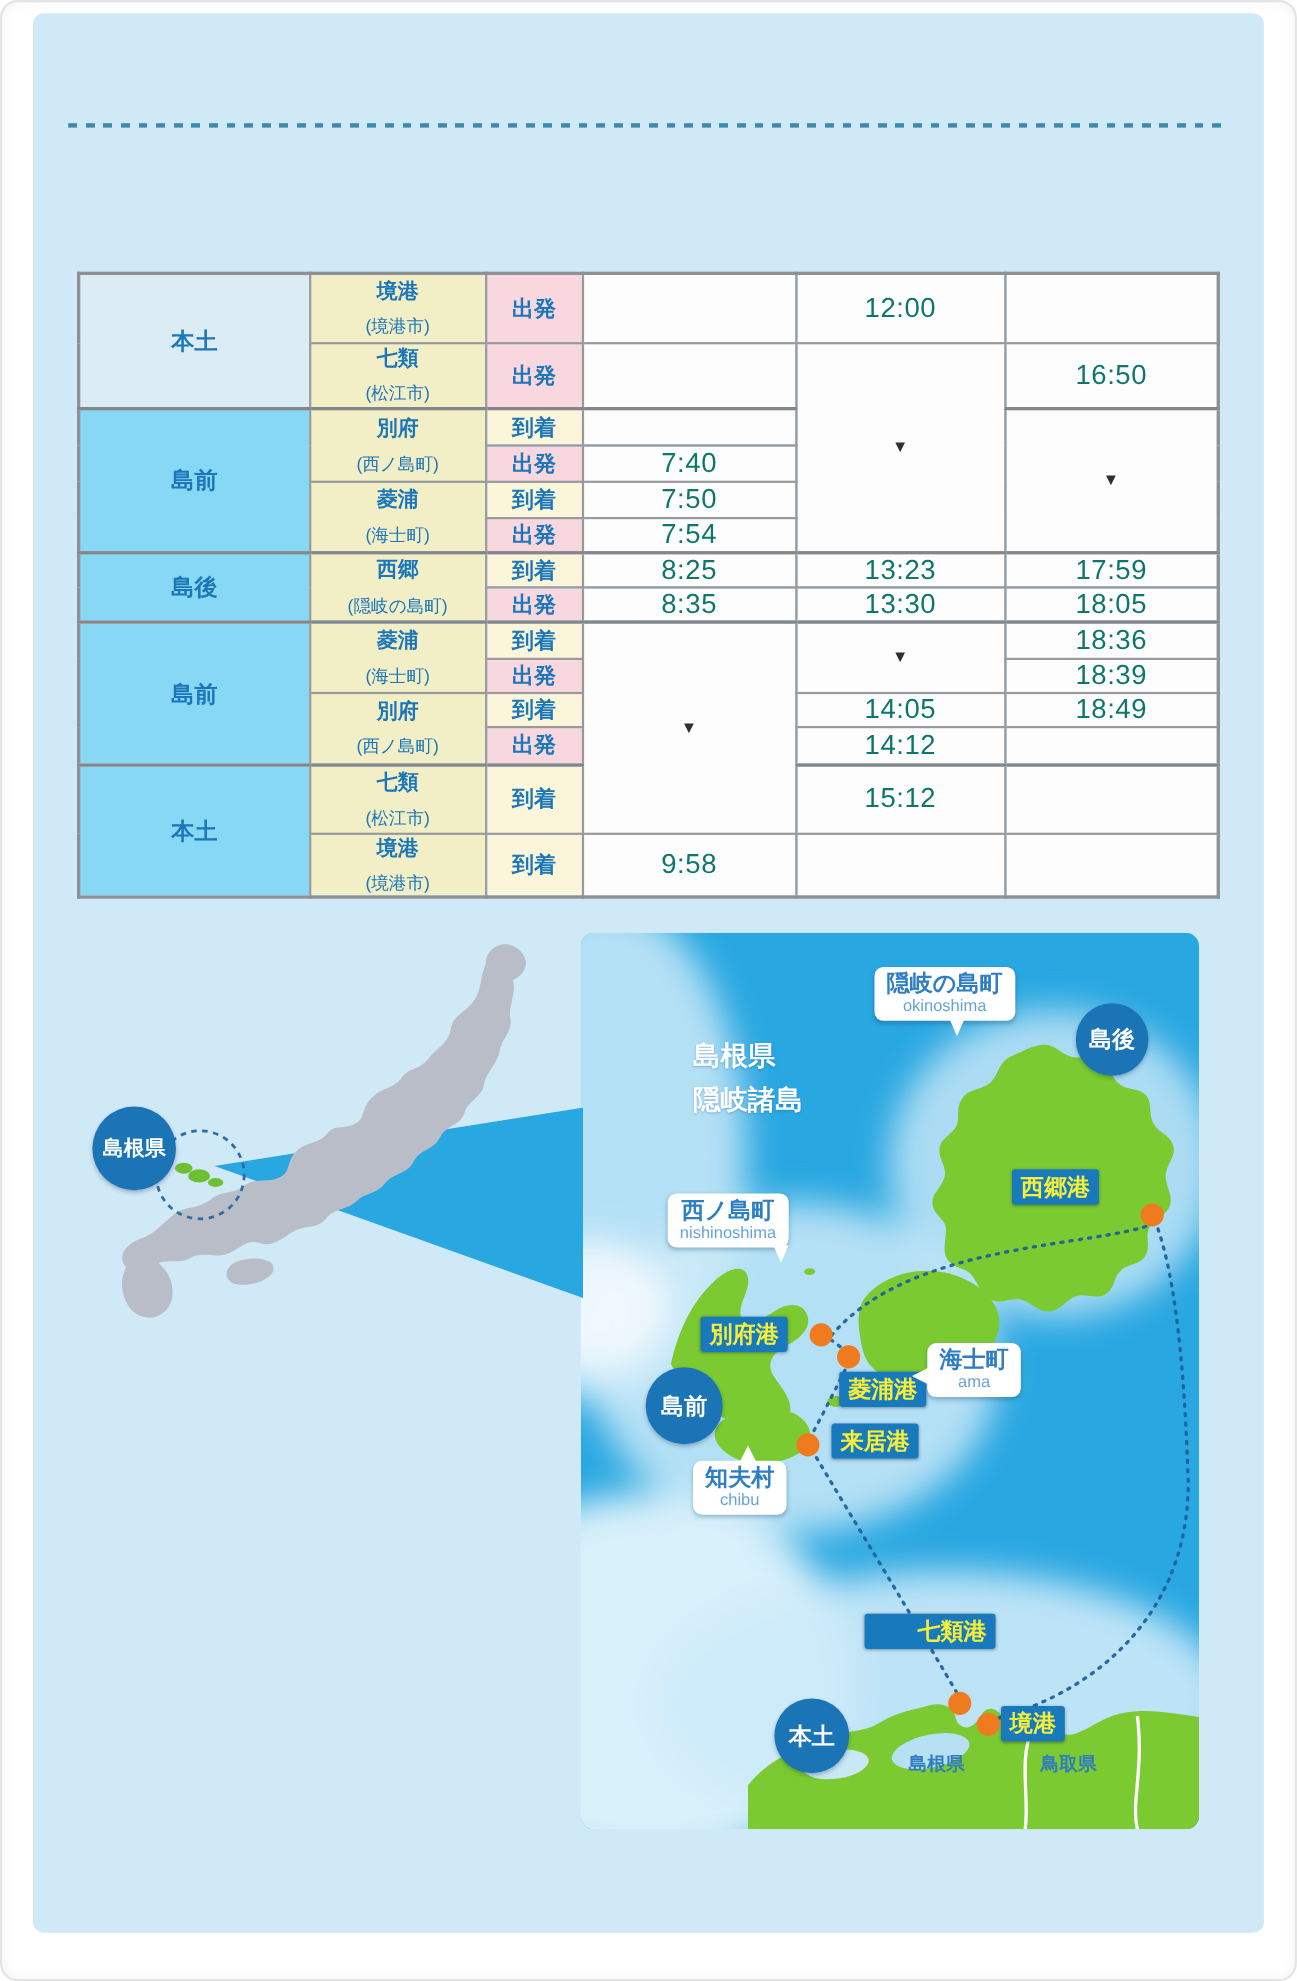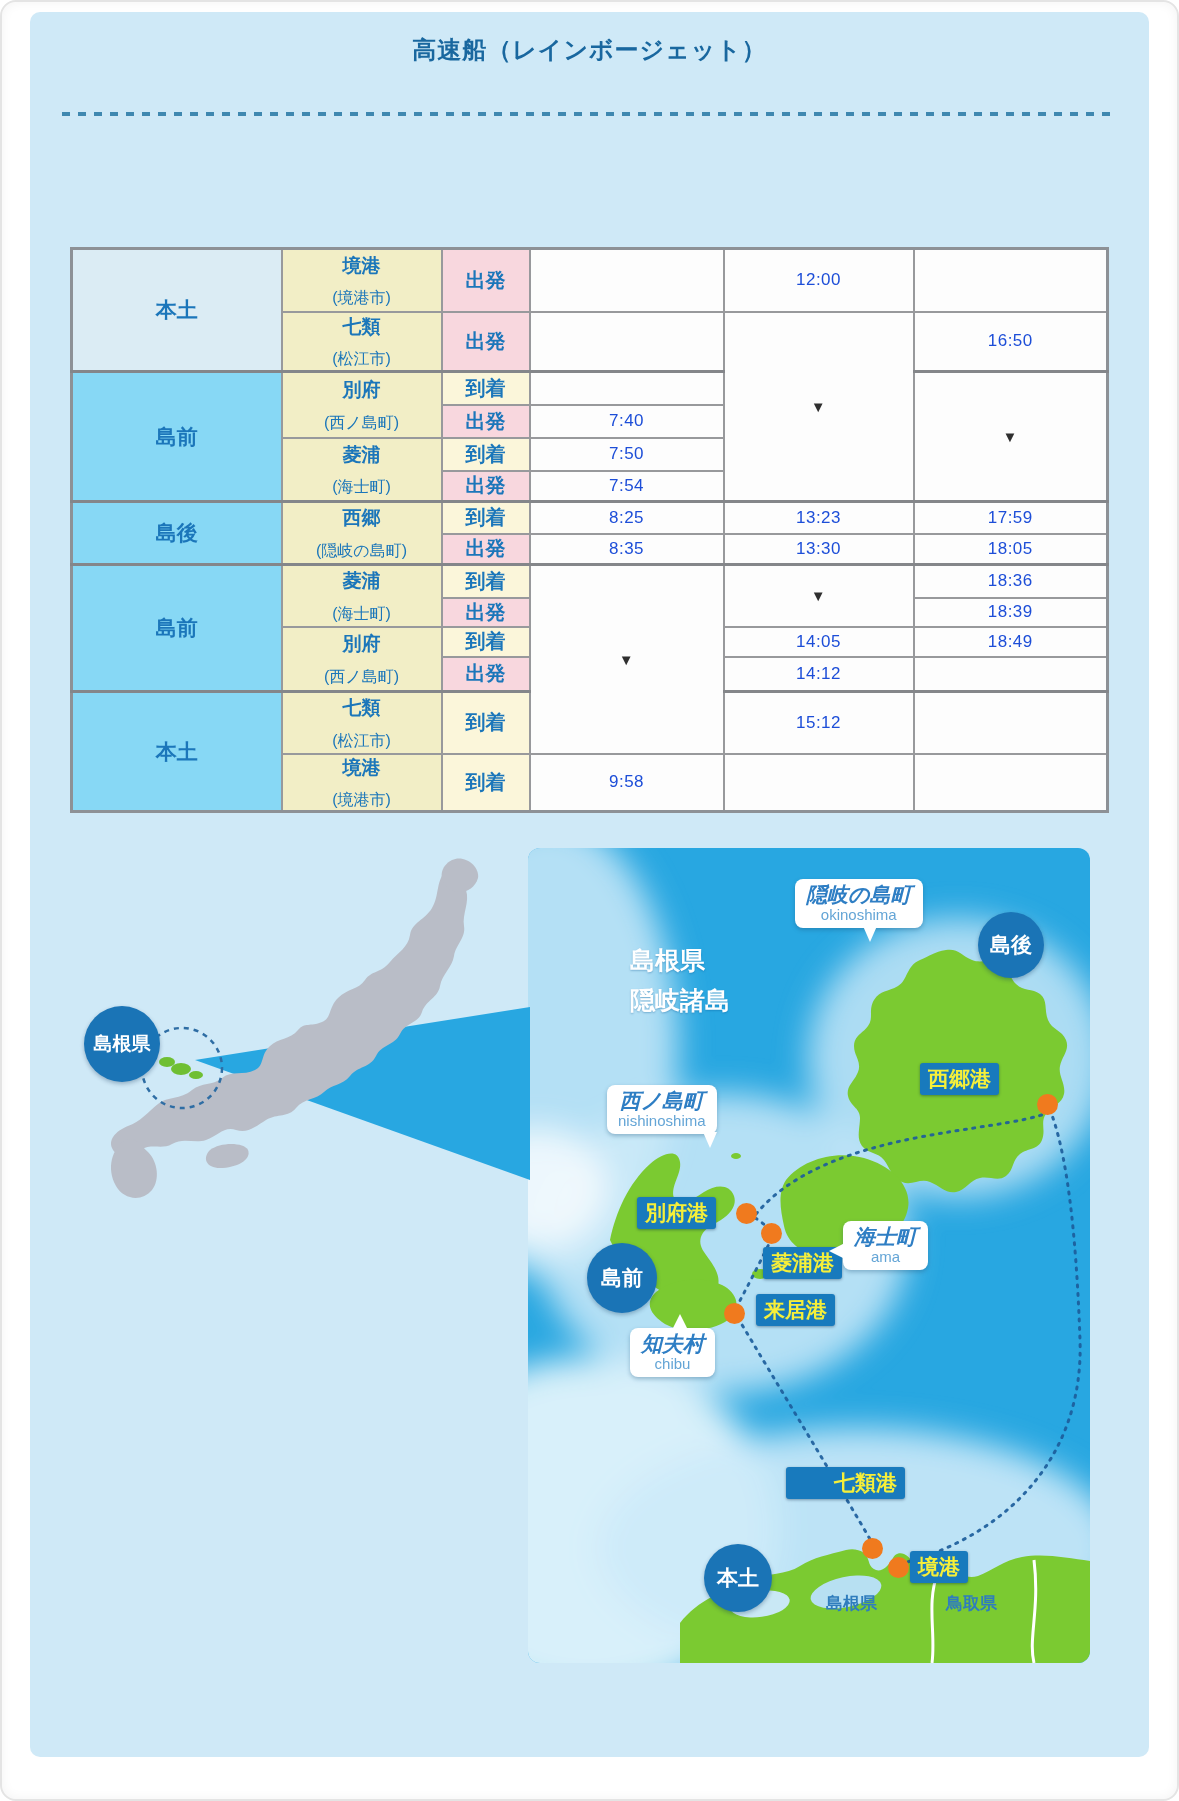--- a/index.html
+++ b/index.html
@@ -24,51 +24,50 @@
   #tt td{border:2px solid #98999c;padding:0;text-align:center;vertical-align:middle;overflow:hidden;}
   #tt td.gt{border-top-width:3px;border-top-color:#84868a;}
   .reg{background:#87d8f5;color:#1b76ba;font-weight:bold;font-size:21px;}
   .reg-light{background:#dbecf4;}
   .port{background:#f2eec6;color:#1b76ba;}
   .pname{font-size:19px;font-weight:bold;line-height:1.1;margin-top:2px;}
   .pcity{font-size:16px;line-height:1.1;margin-top:13px;}
   .lab{color:#1b76ba;font-weight:bold;font-size:20px;}
   .dep{background:#f8d7de;}
   .arr{background:#fbf6da;}
-  .time{background:#fdfdfd;color:#1d4ed8;font-size:17px;letter-spacing:.5px;}
+  .time{background:#fdfdfd;color:#0f766e;font-size:25px;letter-spacing:.5px;}
   .pass{font-size:15px;color:#2f2f2f;}
   
   #mapwrap{position:absolute;left:528px;top:848px;width:562px;height:815px;
            border-radius:12px;overflow:hidden;}
   #inset{position:absolute;left:60px;top:850px;width:470px;height:440px;}
   .sea-label{position:absolute;left:630px;top:940px;color:#fff;font-weight:bold;
              font-size:25px;line-height:40px;text-shadow:0 1px 2px rgba(0,80,140,.35);}
   .bubble{position:absolute;background:#fff;border-radius:8px;padding:4px 11px;
           text-align:center;box-shadow:0 2px 4px rgba(30,80,120,.35);z-index:6;}
-  .bubble .jp{color:#2e7ec4;font-weight:bold;font-size:21px;line-height:1.15;white-space:nowrap;font-style:italic;}
+  .bubble .jp{color:#2e7ec4;font-weight:bold;font-size:21px;line-height:1.15;white-space:nowrap;}
   .bubble .en{color:#64a5d6;font-size:15px;line-height:1.1;white-space:nowrap;}
   .tail{position:absolute;width:0;height:0;border:solid transparent;}
   .tail.down{border-width:16px 7px 0 7px;border-top-color:#fff;bottom:-14px;}
   .tail.up{border-width:0 8px 16px 8px;border-bottom-color:#fff;top:-14px;}
   .tail.left{border-width:8px 16px 8px 0;border-right-color:#fff;left:-14px;}
   .area-badge{position:absolute;border-radius:50%;background:#1a74b6;color:#fff;
               font-weight:bold;display:flex;align-items:center;justify-content:center;
               box-shadow:0 2px 4px rgba(0,40,80,.3);z-index:5;}
   .port-label{position:absolute;background:#187abd;color:#f6ef39;font-weight:bold;
               font-size:21px;padding:2px 8px;border-radius:3px;white-space:nowrap;
               box-shadow:0 1px 3px rgba(0,30,60,.4);z-index:5;}
   .dot{position:absolute;width:21px;height:21px;border-radius:50%;background:#f07a1e;z-index:7;}
   .pref-label{position:absolute;color:#2f7dbd;font-weight:bold;font-size:17px;z-index:4;white-space:nowrap;}
 </style>
 </head>
 <body>
 
 <div id="page">
   <div id="card"></div>
-  <div id="title">高速船（レインボージェット）</div>
   <div id="dashes"></div>
 
 
   <table id="tt">
     <colgroup>
       <col style="width:210px">
         <col style="width:160px">
         <col style="width:88px">
       <col style="width:194px">
         <col style="width:190px">

